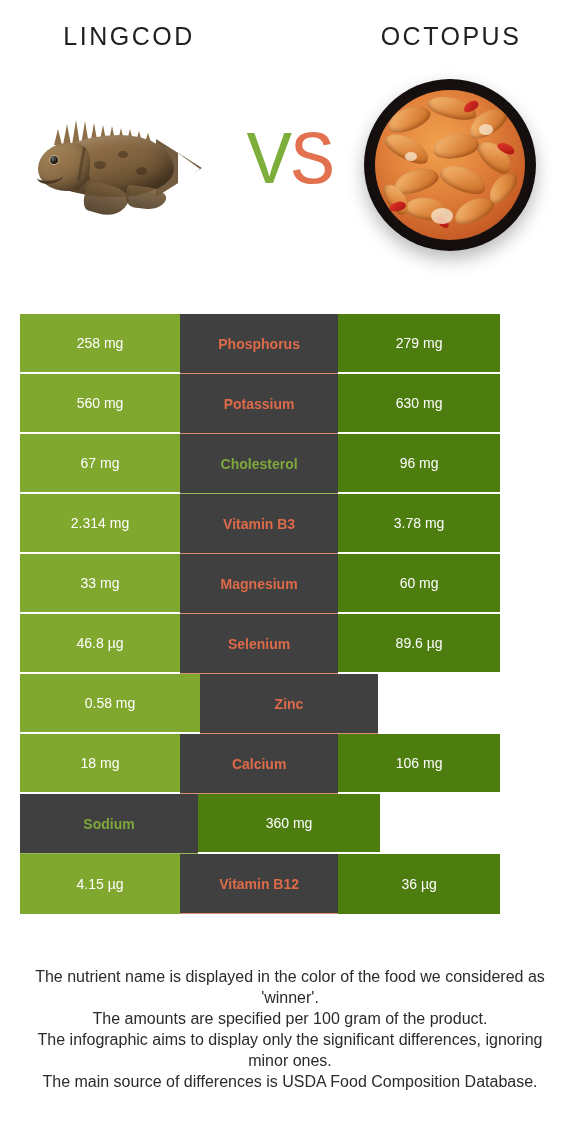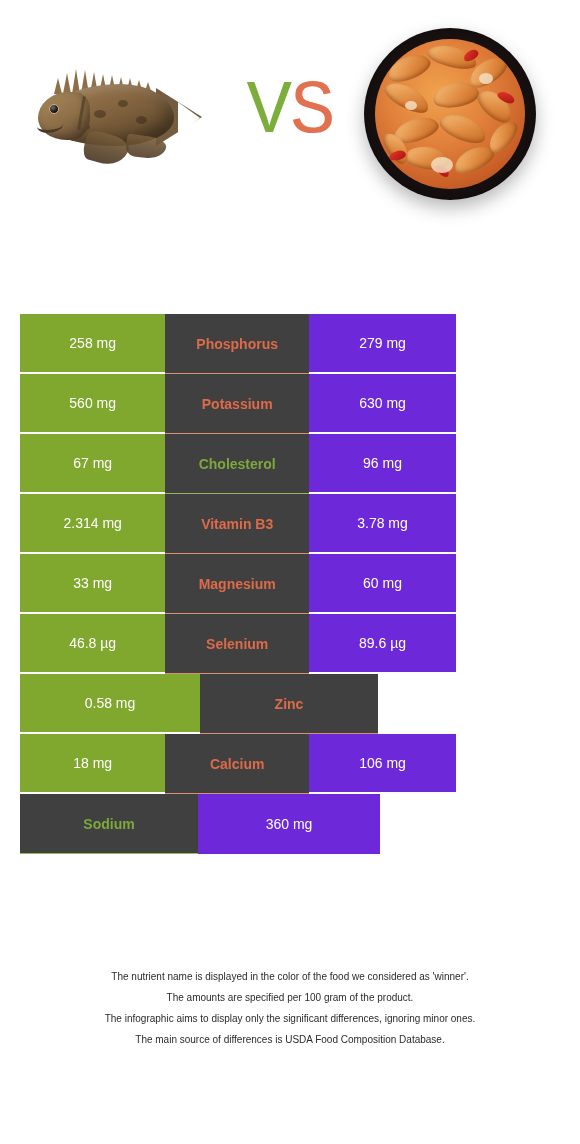--- a/index.html
+++ b/index.html
@@ -226,21 +226,21 @@
     border-radius: 50%;
     background: #f6e3c8;
     opacity: .8;
   }
 
   
   .table {
     position: absolute;
     left: 20px;
     top: 314px;
-    width: 436px;
+    width: 480px;
   }
   .row {
     display: flex;
     height: 60px;
     align-items: stretch;
   }
   .cell {
     display: flex;
     align-items: center;
     justify-content: center;
@@ -249,21 +249,21 @@
   }
   .cell.left {
     width: 180px;
     background: #80A82E;
     color: #ffffff;
     border-bottom: 2px solid #ffffff;
     font-weight: 400;
   }
   .cell.right {
     width: 182px;
-    background: #6d28d9;
+    background: #4d7c0f;
     color: #ffffff;
     border-bottom: 2px solid #ffffff;
     font-weight: 400;
   }
   .cell.mid {
     width: 178px;
     background: #404040;
     font-weight: bold;
     font-size: 14px;
     border-bottom: 1px solid #d98e72;
@@ -273,33 +273,37 @@
   .row:last-child .cell.left,
   .row:last-child .cell.right { border-bottom: none; }
 
   
   .footer {
     position: absolute;
     left: 0;
     top: 966px;
     width: 580px;
     text-align: center;
-    font-size: 10px;
+    font-size: 16px;
     line-height: 21px;
     color: #2b2b2b;
     padding: 0 28px;
     box-sizing: border-box;
   }
   .footer p { margin: 0; }
 </style>
 </head>
 <body>
 
 <div class="header">
 
+  <div class="title-row">
+    <div class="title left">LINGCOD</div>
+    <div class="title right">OCTOPUS</div>
+  </div>
 
   <div class="hero">
 
     <div class="fish-wrap">
       <div class="dorsal">
         <span class="spine" style="left:0px;  bottom:0; border-bottom-width:16px;"></span>
         <span class="spine" style="left:9px;  bottom:0; border-bottom-width:21px;"></span>
         <span class="spine" style="left:18px; bottom:0; border-bottom-width:25px;"></span>
         <span class="spine" style="left:27px; bottom:0; border-bottom-width:24px;"></span>
         <span class="spine" style="left:36px; bottom:0; border-bottom-width:22px;"></span>
@@ -394,20 +398,25 @@
   </div>
   <div class="row winner-right">
     <div class="cell left">18 mg</div>
     <div class="cell mid">Calcium</div>
     <div class="cell right">106 mg</div>
   </div>
   <div class="row winner-left">
     <div class="cell mid">Sodium</div>
     <div class="cell right">360 mg</div>
   </div>
+  <div class="row winner-right">
+    <div class="cell left">4.15 µg</div>
+    <div class="cell mid">Vitamin B12</div>
+    <div class="cell right">36 µg</div>
+  </div>
 </div>
 
 <div class="footer">
   <p>The nutrient name is displayed in the color of the food we considered as 'winner'.</p>
   <p>The amounts are specified per 100 gram of the product.</p>
   <p>The infographic aims to display only the significant differences, ignoring minor ones.</p>
   <p>The main source of differences is USDA Food Composition Database.</p>
 </div>
 
 </body></html>

